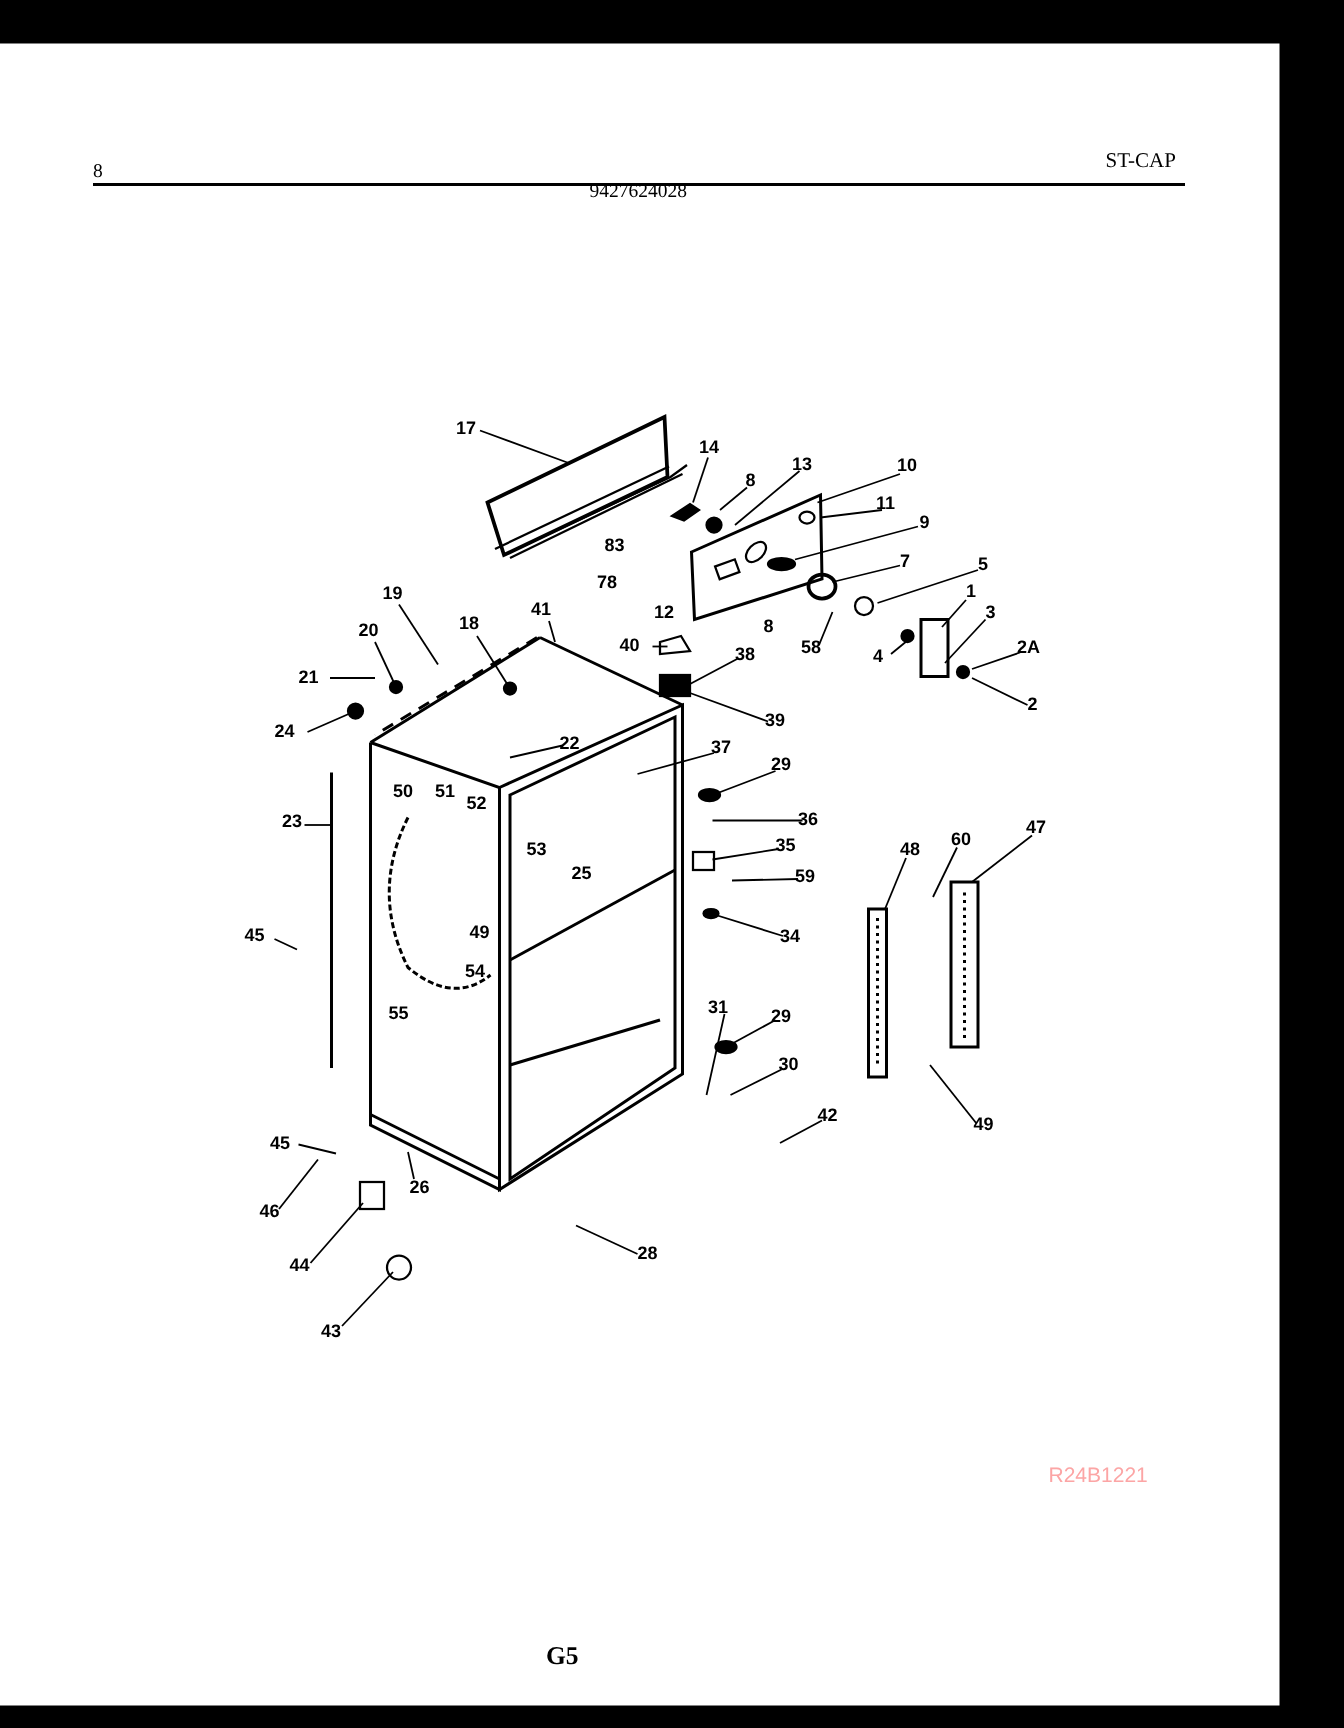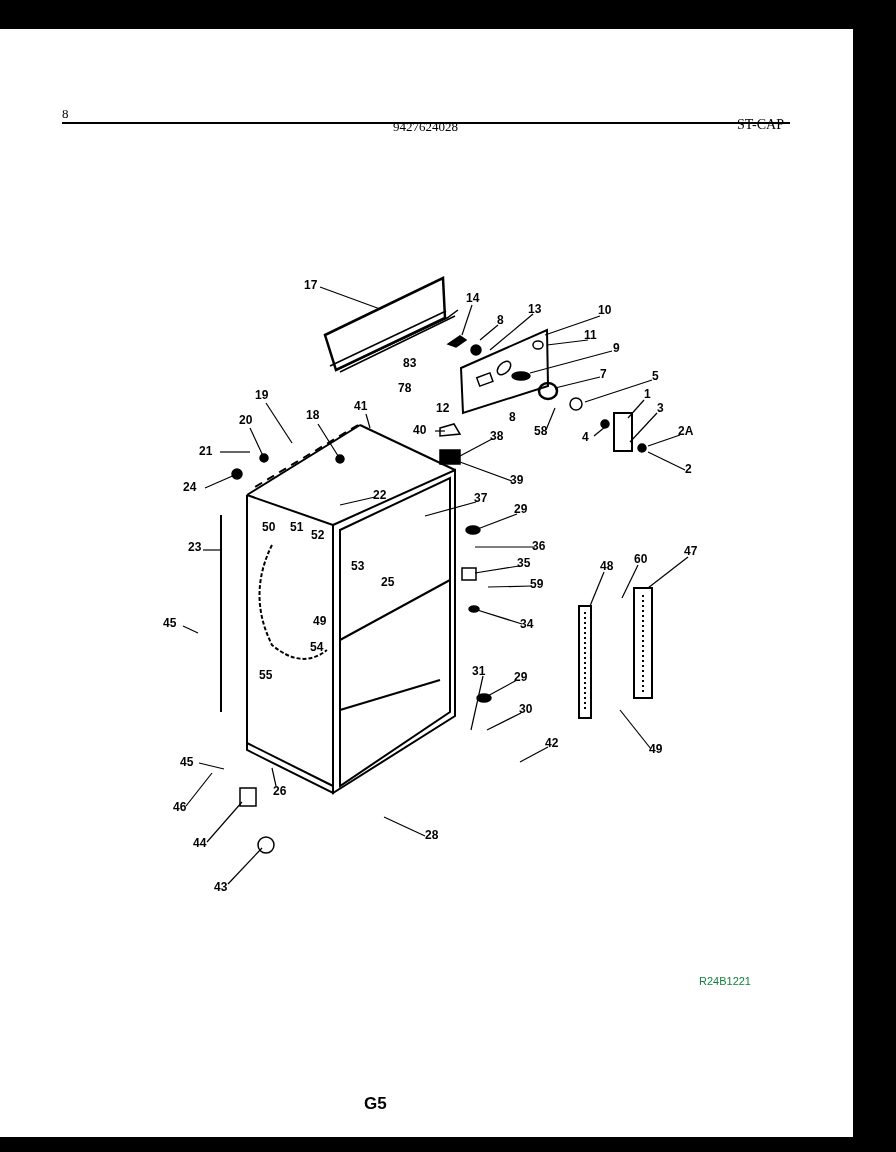--- a/index.html
+++ b/index.html
@@ -9,31 +9,31 @@
     }
     .page {
       position: absolute; left: 0; top: 29px; width: 853px; height: 1108px; background: #fff;
     }
     .hdr {
       position: absolute; font-family: "Liberation Serif", serif; font-size: 13px; color: #000;
     }
     .rule { position: absolute; left: 62px; top: 122px; width: 728px; height: 2px; background: #000; }
     svg.diagram { position: absolute; left: 0; top: 0; }
     .lbl { font-family: "Liberation Sans", sans-serif; font-weight: bold; font-size: 12px; fill: #000; }
-    .ref { position: absolute; font-family: "Liberation Sans", sans-serif; font-size: 11px; color: #15803d; }
-    .pg { position: absolute; font-family: Liberation Sans, sans-serif; font-weight: bold; font-size: 17px; color: #000; }
+    .ref { position: absolute; font-family: "Liberation Sans", sans-serif; font-size: 14px; color: #fca5a5; }
+    .pg { position: absolute; font-family: Liberation Serif, serif; font-weight: bold; font-size: 17px; color: #000; }
   </style>
 </head>
 <body>
 
 <div class="page"></div>
 
 <div class="hdr" style="left:62px; top:106px;">8</div>
 <div class="hdr" style="left:393px; top:119px;">9427624028</div>
-<div class="hdr" style="left:737px; top:117px; font-size:14px;text-align:center;">ST-CAP</div>
+<div class="hdr" style="left:737px; top:100px; font-size:14px;text-align:center;">ST-CAP</div>
 <div class="rule"></div>
 
 <svg class="diagram" width="896" height="1152" fill="none" stroke="#000" stroke-width="1.5">
 
   <g>
     <polygon points="325,335 443,278 445,318 336,370" fill="#fff" stroke-width="2.5"></polygon>
     <polyline points="336,370 447,318 458,310"></polyline>
     <line x1="330" y1="366" x2="446" y2="311"></line>
     <line x1="340" y1="372" x2="455" y2="316"></line>
   </g>

